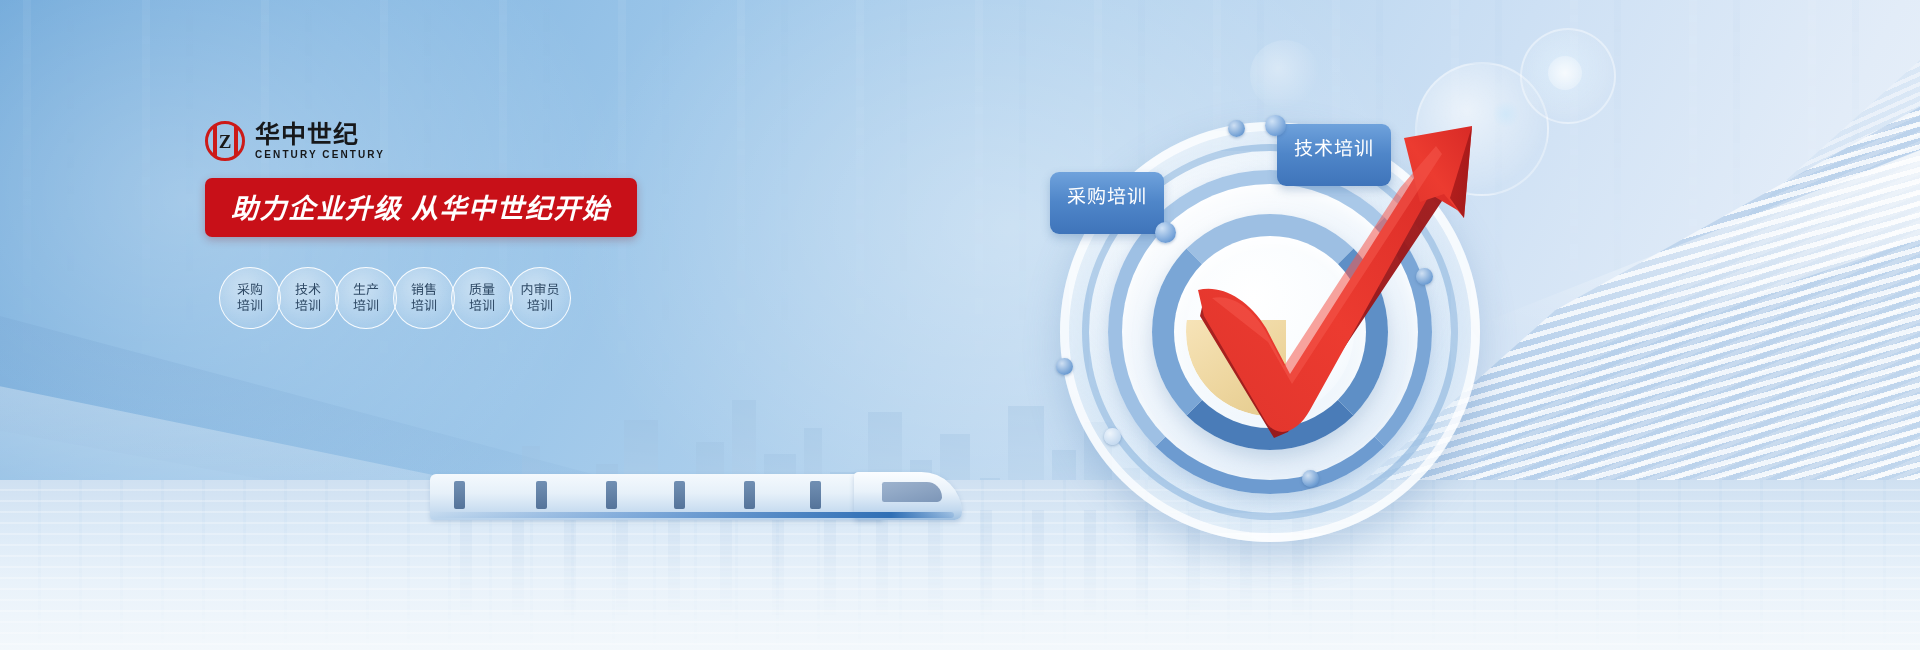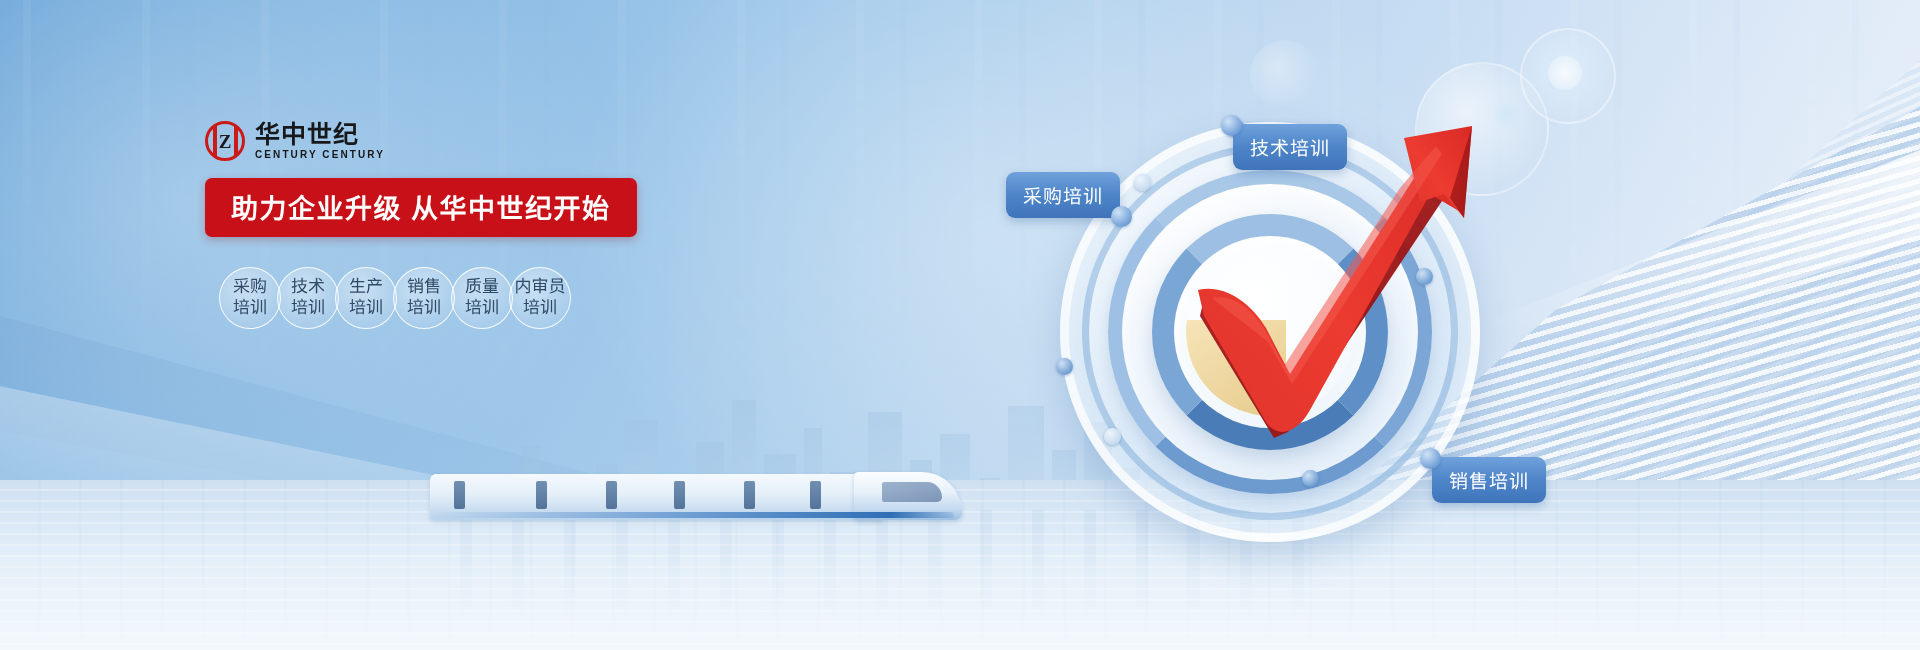--- a/index.html
+++ b/index.html
@@ -183,29 +183,30 @@
   .headline .sep{
     display:inline-block;width:2px;height:42px;background:rgba(255,255,255,.85);
     margin:0 22px;border-radius:1px;
   }
 
   .badge{
     display:inline-block;background:#c81018;color:#fff;
     font-size:27px;font-weight:700;letter-spacing:1.5px;
     padding:9px 26px 11px;border-radius:7px;white-space:nowrap;
     box-shadow:0 3px 9px rgba(130,20,25,.28);
+    font-style:italic;
   }
 
   .chips{display:flex;gap:0;margin-top:30px;margin-left:14px;}
   .chip{
     width:62px;height:62px;border-radius:50%;
     border:1px solid rgba(255,255,255,.92);
     background:radial-gradient(circle at 42% 34%,rgba(255,255,255,.45),rgba(255,255,255,.10) 72%);
     display:flex;flex-direction:column;align-items:center;justify-content:center;
-    color:#2f4a66;font-size:17px;line-height:1.22;font-weight:400;
+    color:#2f4a66;font-size:13px;line-height:1.22;font-weight:400;
     margin-right:-4px;box-sizing:border-box;
   }
   .chip span{display:block;}
 
   
   .target{position:absolute;left:1060px;top:122px;width:420px;height:420px;}
   .ring{position:absolute;border-radius:50%;box-sizing:border-box;}
   .r1{left:0;top:0;width:420px;height:420px;border:9px solid rgba(255,255,255,.8);
       background:radial-gradient(circle at 36% 28%,rgba(255,255,255,.55),rgba(205,226,244,.35) 70%,rgba(178,208,237,.25));
       box-shadow:0 14px 36px rgba(95,140,190,.30),inset 0 0 40px rgba(255,255,255,.5);}
@@ -233,22 +234,23 @@
   .dot.pale{background:radial-gradient(circle at 35% 32%,#eef5fc,#c5daf0 72%,#aecbe9);}
 
   
   .checkwrap{position:absolute;left:-8px;top:-20px;width:460px;height:470px;}
 
   
   .pill{
     position:absolute;display:flex;align-items:flex-end;
     background:linear-gradient(180deg,#6fa2dc 0%,#4f86c9 48%,#3f74ba 100%);
     color:#fff;font-size:19px;font-weight:400;letter-spacing:1px;
-    padding:9px 17px 10px;border-radius:9px;white-space:nowrap;
+    padding:9px 17px 26px;border-radius:9px;white-space:nowrap;
     box-shadow:0 4px 10px rgba(60,105,160,.30);
+    margin-left:44px;
   }
   .pill::after{
     content:"";position:absolute;width:21px;height:21px;border-radius:50%;
     background:radial-gradient(circle at 34% 30%,#cfe2f6,#74a2d8 68%,#4d81c0);
     box-shadow:0 1px 3px rgba(60,100,155,.4);
   }
   .pill.right-node::after{right:-12px;bottom:-9px;}
   .pill.left-node::after{left:-12px;top:-9px;}
   .pill.rt-node::after{right:-12px;top:-9px;}
 
@@ -420,17 +422,14 @@
       <path d="M160 196 C180 192 200 206 214 230 L232 264 L348 86 L384 44 L390 52 L240 282 L216 240 Z" fill="#f4584d" opacity=".55"></path>
     </svg>
   </div>
 
   <div class="pill p-tech left-node">
     <span>技术培训</span>
   </div>
   <div class="pill p-purchase right-node">
     <span>采购培训</span>
   </div>
-  <div class="pill p-sales left-node">
-    <span>销售培训</span>
-  </div>
 
 </div>
 
 </body></html>

